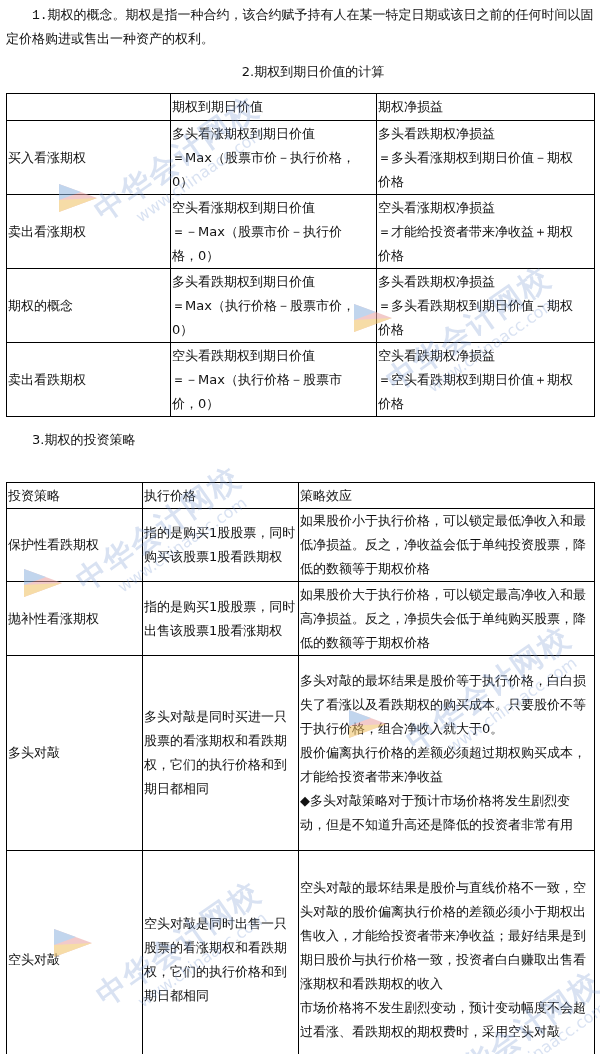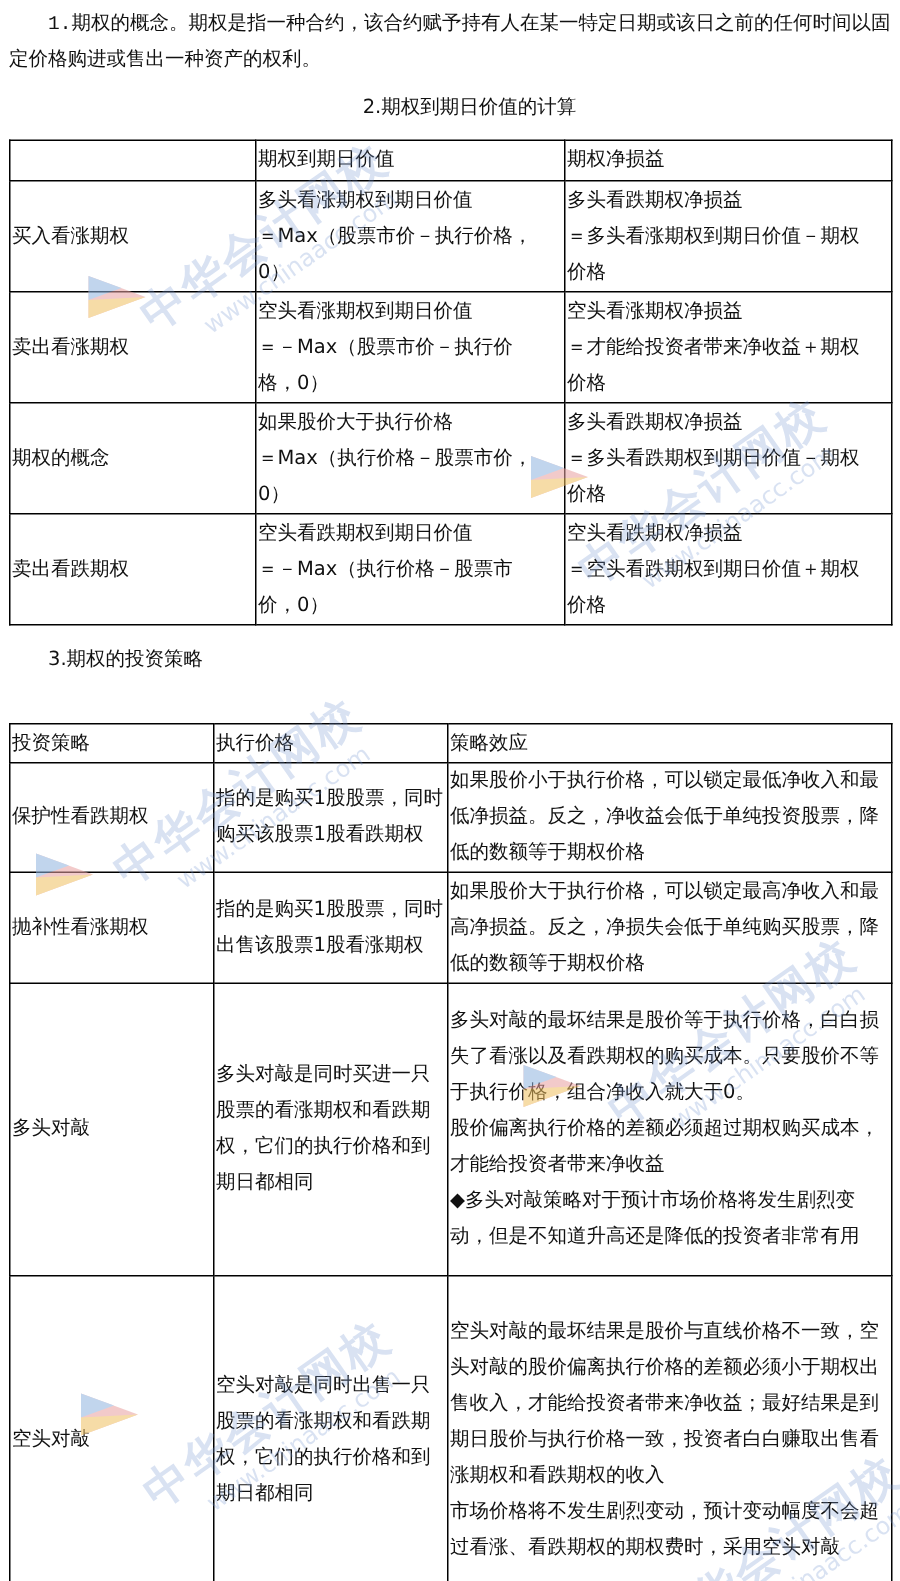--- a/index.html
+++ b/index.html
@@ -79,21 +79,21 @@
     </td>
     <td>
       <span class="line">空头看涨期权净损益</span>
       <span class="line">＝才能给投资者带来净收益＋期权</span>
       <span class="line">价格</span>
     </td>
   </tr>
   <tr class="row">
     <td>期权的概念</td>
     <td>
-      <span class="line">如果股价大于执行价格</span>
+      <span class="line">多头看跌期权到期日价值</span>
       <span class="line">＝Max（执行价格－股票市价，</span>
       <span class="line">0）</span>
     </td>
     <td>
       <span class="line">多头看跌期权净损益</span>
       <span class="line">＝多头看跌期权到期日价值－期权</span>
       <span class="line">价格</span>
     </td>
   </tr>
   <tr class="row">

